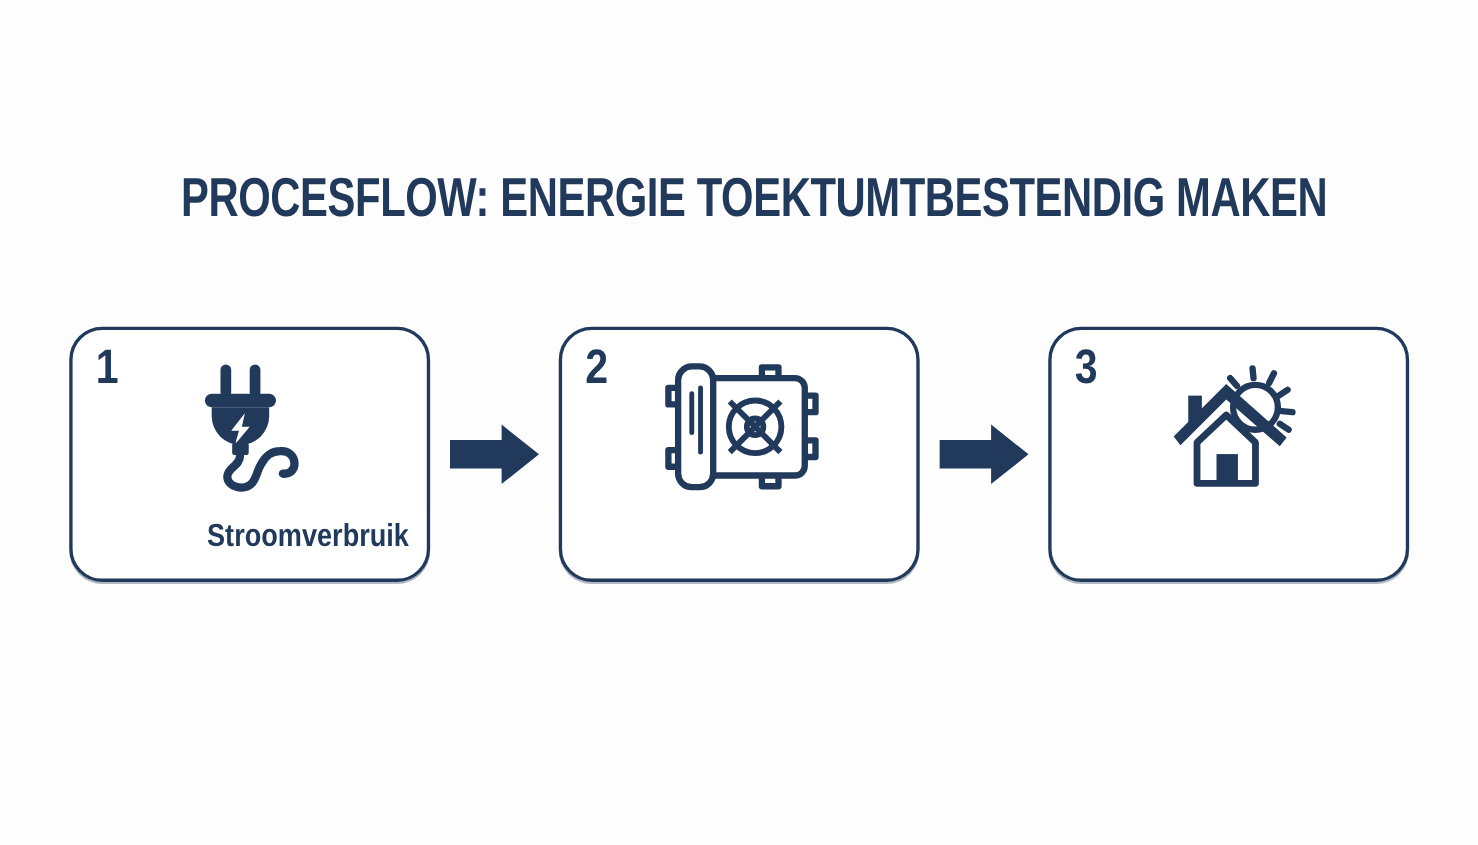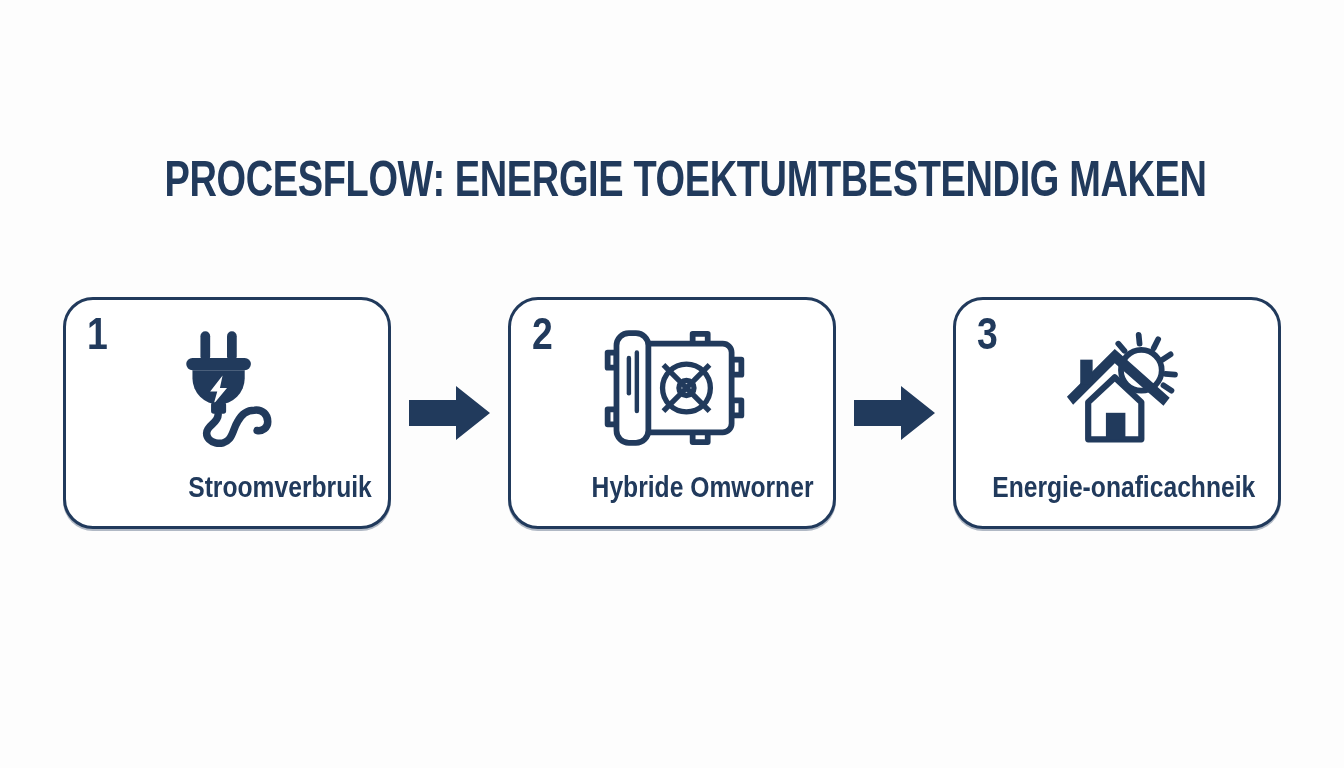--- a/index.html
+++ b/index.html
@@ -111,23 +111,20 @@
           <rect x="12" y="94" width="10" height="17"></rect>
           <rect x="22" y="8" width="36" height="124" rx="14" fill="#ffffff"></rect>
           <line x1="36" y1="36" x2="36" y2="76" stroke-width="5" stroke-linecap="round"></line>
           <line x1="45" y1="30" x2="45" y2="96" stroke-width="5" stroke-linecap="round"></line>
           <circle cx="101" cy="70" r="27" stroke-width="6"></circle>
           <circle cx="101" cy="70" r="8.5" stroke-width="6" fill="#ffffff"></circle>
           <line x1="75" y1="44" x2="127" y2="96" stroke-width="6"></line>
           <line x1="127" y1="44" x2="75" y2="96" stroke-width="6"></line>
         </svg>
       </div>
-      <div class="step-label-wrap">
-        <span class="step-label">Hybride Omworner</span>
-      </div>
     </div>
 
     <div class="arrow-cell">
       <svg viewBox="0 0 82 56" fill="currentColor" aria-hidden="true">
         <polygon points="0,15 47,15 47,1 81,28 47,55 47,41 0,41"></polygon>
       </svg>
     </div>
 
     <div class="card">
       <span class="step-num">3</span>
@@ -141,19 +138,16 @@
             <line x1="135" y1="32" x2="126" y2="38"></line>
             <line x1="140" y1="55" x2="129" y2="54"></line>
             <line x1="136" y1="73" x2="127" y2="67"></line>
           </g>
           <path d="M42 86 L72 58 L102 86 L102 128 L42 128 Z" fill="#ffffff" stroke="currentColor" stroke-width="7" stroke-linejoin="round"></path>
           <polygon points="18,80 72,26 134,81 127,90 72,42 25,89"></polygon>
           <rect x="33" y="38" width="14" height="28"></rect>
           <rect x="62" y="98" width="22" height="30"></rect>
         </svg>
       </div>
-      <div class="step-label-wrap">
-        <span class="step-label">Energie-onaficachneik</span>
-      </div>
     </div>
 
   </div>
 </div>
 
 </body></html>

